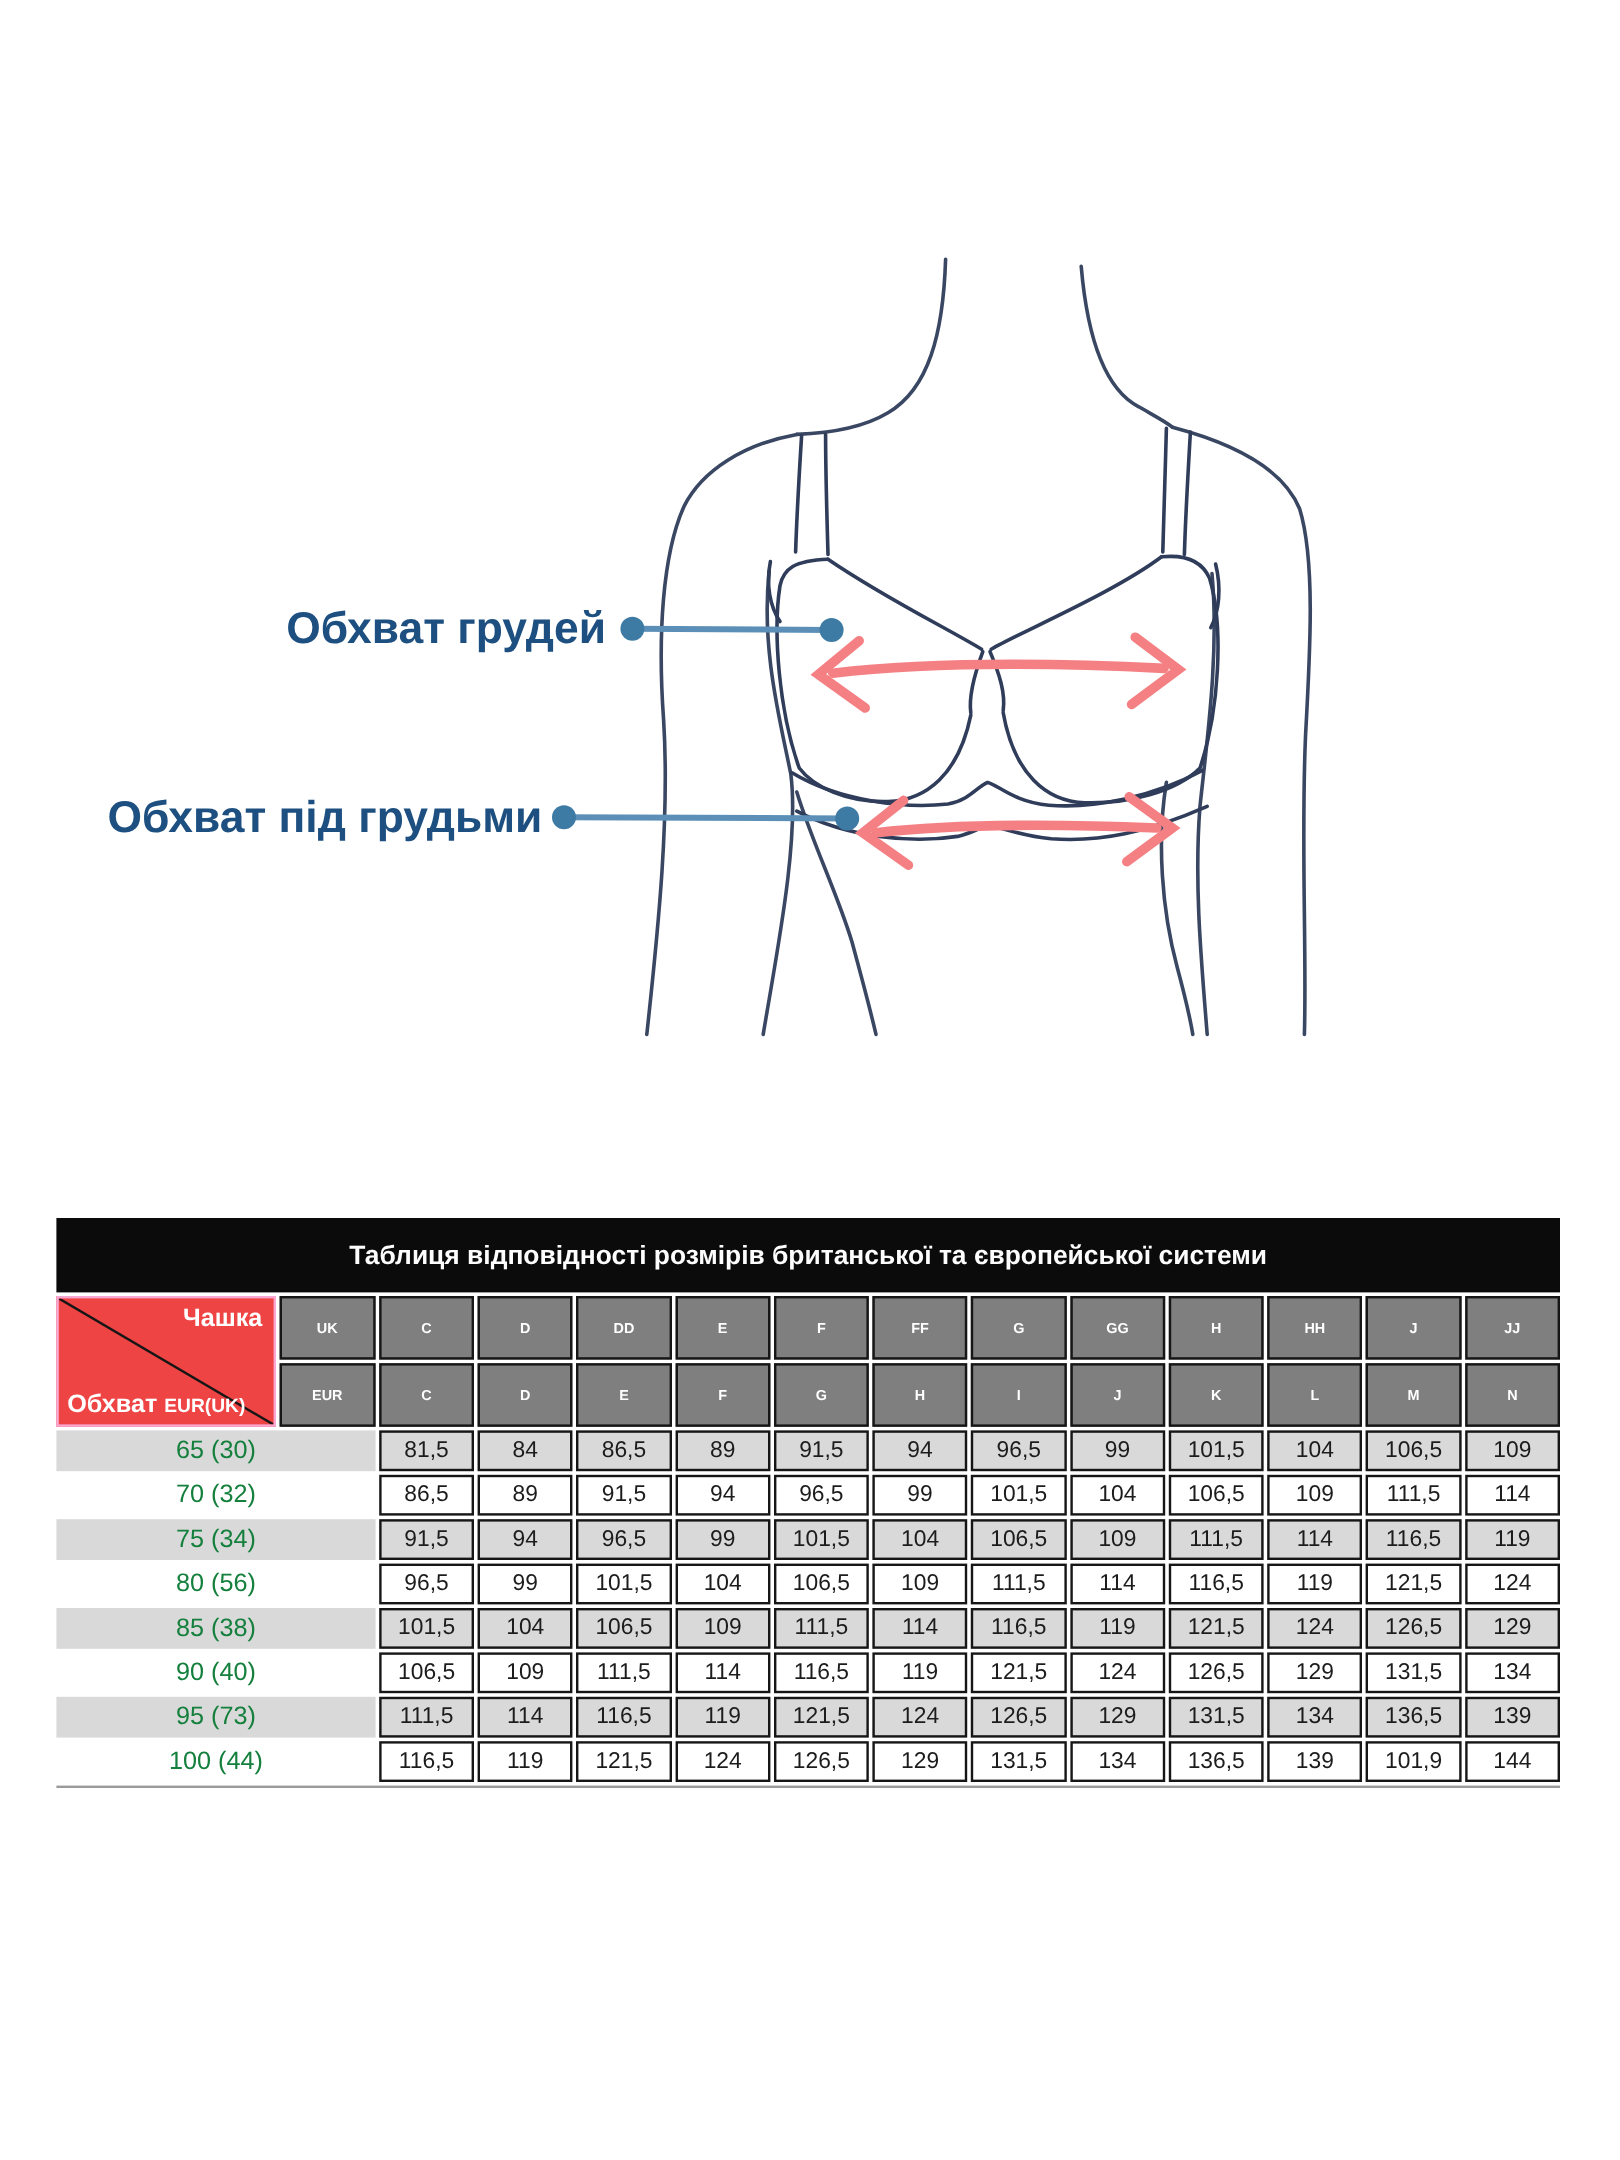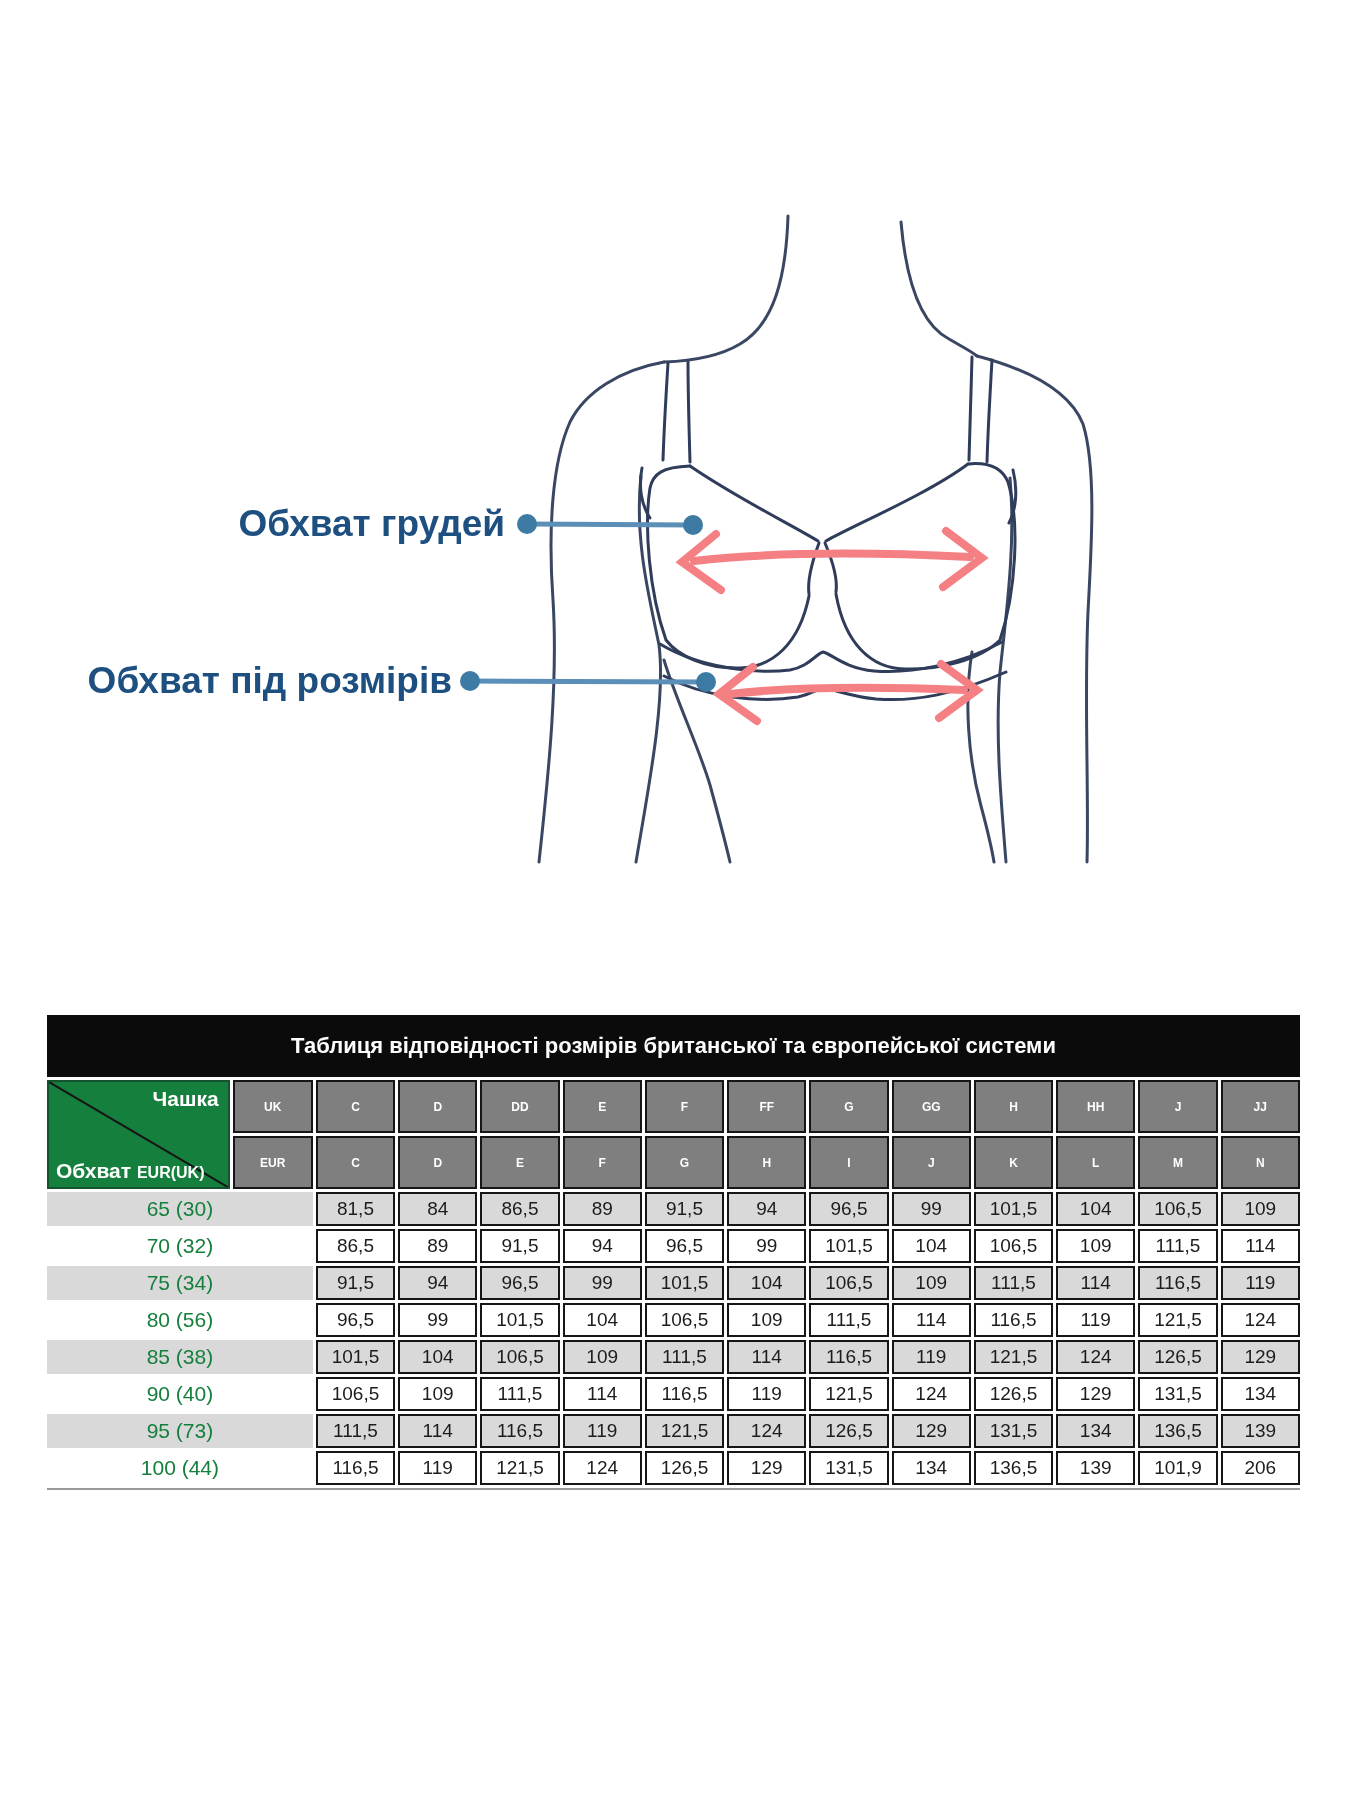--- a/index.html
+++ b/index.html
@@ -17,21 +17,21 @@
   
   #table-wrap{position:absolute;left:47px;top:1015px;width:1253px;
               border-bottom:2px solid #9a9a9a;}
   #table-title{height:62px;background:#0b0b0b;color:#fdfdfd;font-size:22px;
                font-weight:700;text-align:center;line-height:62px;white-space:nowrap;}
   table.size{border-collapse:separate;border-spacing:3px;table-layout:fixed;
              width:1259px;margin:0 -3px;}
   table.size td{text-align:center;vertical-align:middle;overflow:hidden;}
   td.hdr{background:#7f7f7f;color:#ffffff;font-size:12px;font-weight:700;
          border:2px solid #161616;}
-  td.corner{background:#15803d;border:2px solid #14532d;position:relative;padding-left:16px;}
+  td.corner{background:#ef4444;border:2px solid #f9a8d4;position:relative;padding-left:16px;}
   .corner-cup{position:absolute;top:5px;right:9px;color:#ffffff;font-size:21px;font-weight:700;}
   .corner-girth{position:absolute;bottom:4px;left:7px;color:#ffffff;font-size:21px;
                 font-weight:700;white-space:nowrap;}
   .corner-girth .small{font-size:16px;}
   td.lbl{font-size:21px;color:#15803d;}
   td.val{font-size:19px;color:#1c1c1c;border:2px solid #161616;background:#ffffff;}
   tr.hrow{height:53px;}
   tr.drow{height:34px;}
   tr.drow:nth-child(odd) td{background:#d9d9d9;}
   tr.drow:nth-child(even) td{background:#ffffff;}
@@ -89,21 +89,21 @@
       <circle cx="693" cy="525" r="10" fill="#3e7ba4"></circle>
     </g>
     <g>
       <line x1="470" y1="681" x2="706" y2="682" stroke="#5b8fb7" stroke-width="5"></line>
       <circle cx="470" cy="681" r="10" fill="#3e7ba4"></circle>
       <circle cx="706" cy="682" r="10" fill="#3e7ba4"></circle>
     </g>
   </svg>
 
   <div class="callout-label" id="bust-label">Обхват грудей</div>
-  <div class="callout-label" id="underbust-label">Обхват під розмірів</div>
+  <div class="callout-label" id="underbust-label">Обхват під грудьми</div>
 </div>
 
 <div id="table-wrap">
   <div id="table-title">Таблиця відповідності розмірів британської та європейської системи</div>
 
   <table class="size">
     <colgroup>
       <col style="width:182px">
         <col style="width:80px">
       <col span="12" style="width:79px">
@@ -262,17 +262,17 @@
           <td class="val">119</td>
           <td class="val">121,5</td>
           <td class="val">124</td>
           <td class="val">126,5</td>
           <td class="val">129</td>
           <td class="val">131,5</td>
           <td class="val">134</td>
           <td class="val">136,5</td>
           <td class="val">139</td>
           <td class="val">101,9</td>
-          <td class="val">206</td>
+          <td class="val">144</td>
       </tr>
     </tbody>
   </table>
 </div>
 
 </body></html>

